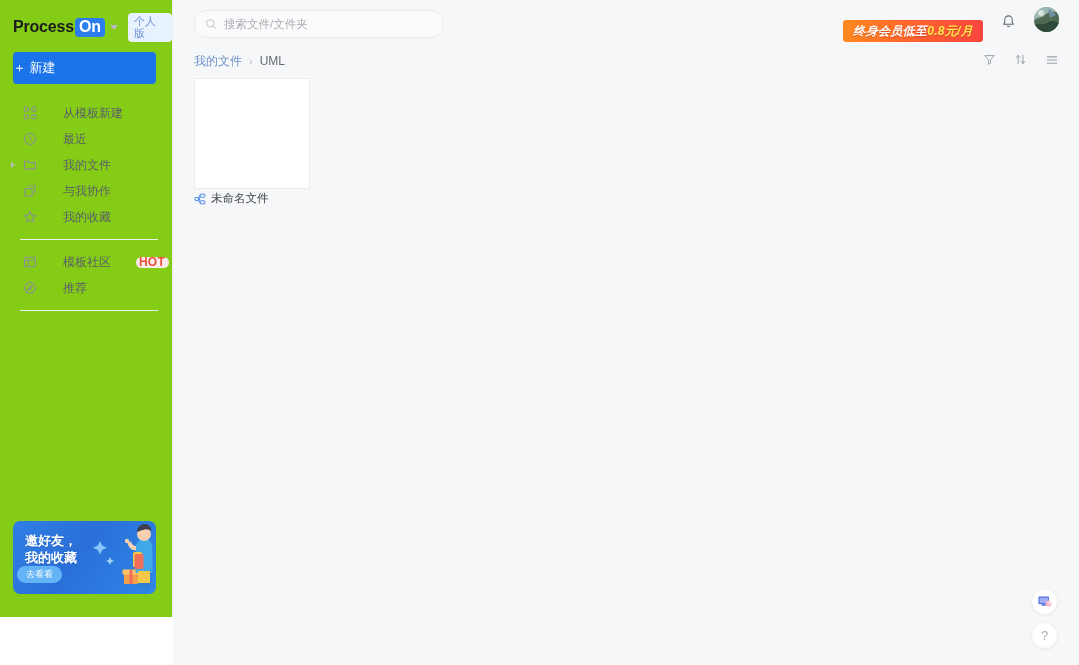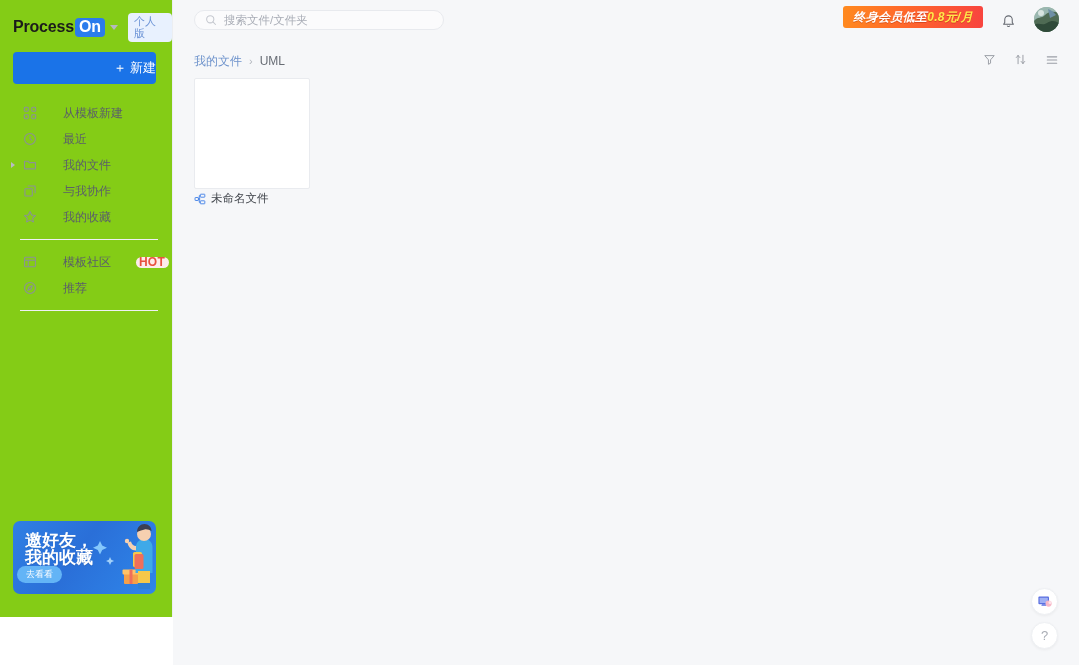--- a/index.html
+++ b/index.html
@@ -57,21 +57,21 @@
   .new-btn {
     margin: 12px 12px 0 13px;
     height: 32px;
     background: #1a73e8;
     color: #ffffff;
     border: none; border-radius: 4px;
     font-size: 13px;
     width: 143px;
     cursor: pointer;
     font-family: inherit;
-    display: flex; align-items: center; justify-content: flex-end;
+    display: flex; align-items: center; justify-content: flex-start;
     gap: 3px;
   }
 
   .nav { margin-top: 16px; }
   .nav-item {
     position: relative;
     display: flex; align-items: center;
     height: 26px;
     padding-left: 16px;
     margin: 0 6px;
@@ -118,21 +118,21 @@
   .promo-card {
     position: absolute;
     left: 13px; bottom: 23px;
     width: 143px; height: 73px;
     border-radius: 7px;
     background: linear-gradient(125deg, #2f7fe4 0%, #2a6fd8 45%, #2f86ea 100%);
     overflow: hidden;
   }
   .promo-text {
     position: absolute; left: 12px; top: 11px;
-    color: #ffffff; font-size: 17px; font-weight: bold;
+    color: #ffffff; font-size: 13px; font-weight: bold;
     line-height: 17px;
     text-shadow: 0 1px 1px rgba(0,0,0,.12);
   }
   .promo-btn {
     position: absolute; left: 4px; bottom: 11px;
     background: #63b4f6;
     color: #ffffff;
     font-size: 9px;
     border-radius: 9px;
     padding: 3px 9px 4px 9px;
@@ -150,39 +150,39 @@
     background: #f6f7f9;
     height: 665px;
   }
   .topbar {
     height: 44px;
     position: relative;
     background: #f6f7f9;
   }
   .search-box {
     position: absolute; left: 21px; top: 10px;
-    width: 250px; height: 20px;
+    width: 250px; height: 28px;
     background: #fbfbfc;
     border: 1px solid #e8eaee;
     border-radius: 13px;
     display: flex; align-items: center;
     padding-left: 10px;
     cursor: text;
   }
   .search-icon { color: #c5c8cf; display: flex; margin-right: 7px; }
   .search-input {
     border: none; outline: none; background: transparent;
     font-size: 11.5px; color: #9ea2ab;
     font-family: inherit;
     width: 200px;
   }
   .search-input::placeholder { color: #a9adb6; }
 
   .member-banner {
-    position: absolute; right: 96px; top: 6px;
+    position: absolute; right: 96px; top: 20px;
     height: 22px;
     border-radius: 3px;
     background: linear-gradient(95deg, #ff8a1f 0%, #ff6a2a 40%, #f8443f 100%);
     display: flex; align-items: center;
     padding: 0 10px;
     cursor: pointer;
   }
   .member-banner .mb-a {
     color: #ffffff; font-size: 12px; font-weight: bold;
     font-style: italic;

